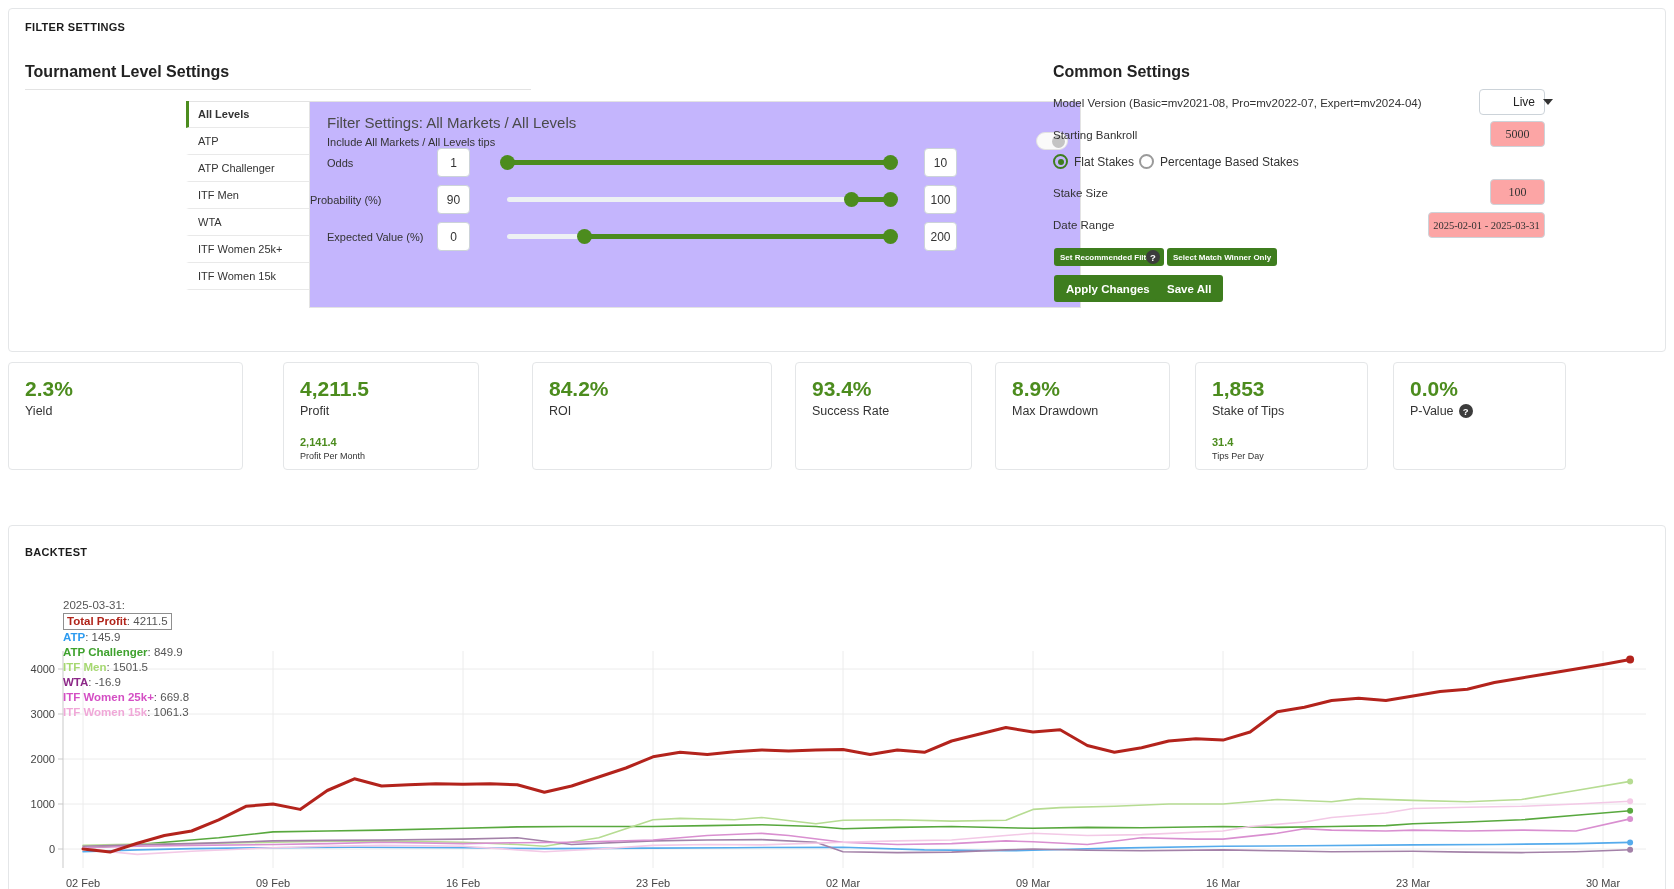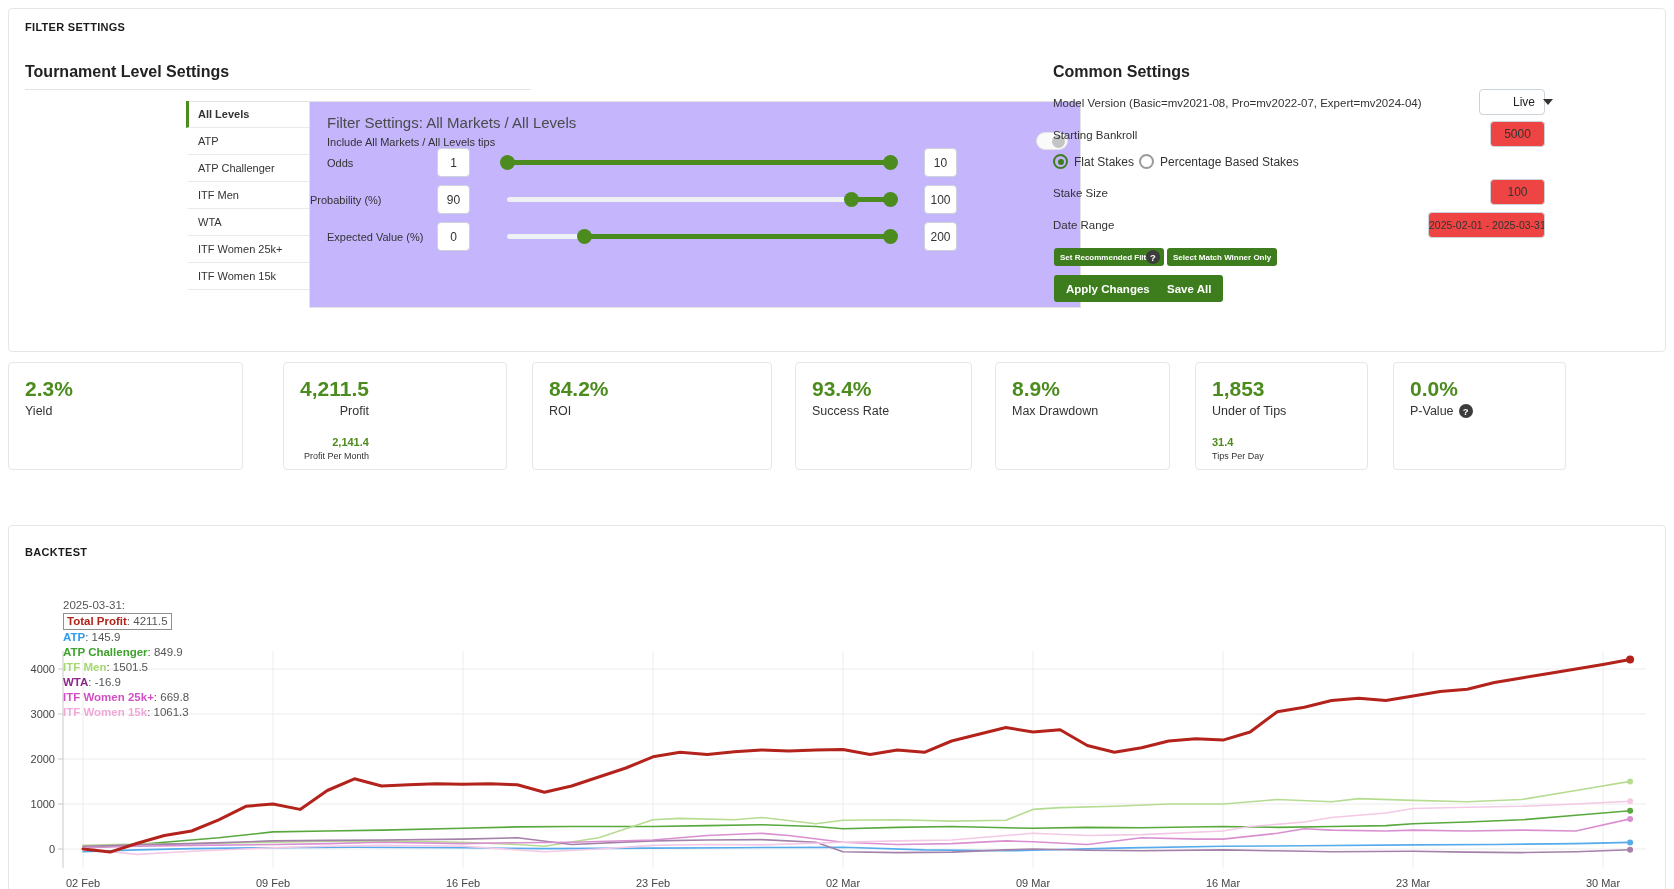--- a/index.html
+++ b/index.html
@@ -16,21 +16,21 @@
     border-left:3px solid transparent; padding-left:9px; font-size:11px; color:#333; cursor:pointer; }
   .tab.active { border-left-color:#4c8c1e; font-weight:bold; }
   .hrule { position:absolute; border-top:1px solid #e3e3e3; height:0; }
   
   .panel { position:absolute; border:1px solid #e3e3e3; background:#c4b5fd; }
   .panel-title { font-size:15px; color:#4a4a4a; }
   .panel-sub { font-size:11px; color:#333; }
   .num-input { position:absolute; width:33px; height:29px; border:1px solid #ccd3d9; border-radius:4px;
     text-align:center; font-size:12px; color:#333; background:#fff; font-family:inherit; }
   .wide-input { position:absolute; height:26px; border:1px solid #ccd3d9; border-radius:4px;
-    text-align:center; font-size:12px; color:#333; background:#ef4444; font-family:Liberation Sans, sans-serif; }
+    text-align:center; font-size:12px; color:#333; background:#fca5a5; font-family:Liberation Serif, serif; }
   .slider-track { position:absolute; width:383px; height:5px; border-radius:3px; background:#edf1f3; }
   .slider-fill { position:absolute; top:0; height:5px; background:#4c8c1e; border-radius:3px; }
   .slider-handle { position:absolute; top:-5px; width:15px; height:15px; margin-left:-7px;
     border-radius:50%; background:#4c8c1e; }
   .toggle { position:absolute; width:32px; height:18px; border-radius:9px; background:#fafafa;
     border:1px solid #e2e2e2; }
   .toggle .knob { position:absolute; right:2px; top:1.5px; width:13px; height:13px; border-radius:50%; background:#c4c4c4; }
   
   .select-box { position:absolute; height:26px; border:1px solid #ccd3d9; border-radius:4px; background:#fff;
     display:flex; align-items:center; justify-content:center; gap:8px; font-size:12px; color:#222; cursor:pointer;padding-left:42px; }
@@ -160,21 +160,21 @@
   <button class="btn btn-lg abs" style="left:1045px; top:266px;">Apply Changes</button>
   <button class="btn btn-lg abs" style="left:1146px; top:266px;">Save All</button>
 </div>
 
 <div class="card" style="left:8px; top:362px; width:235px; height:108px;">
   <div class="abs" style="left:16px; top:14px;">
       <div class="stat-num">2.3%</div>
       <div class="stat-lab">Yield</div>
     </div>
 </div>
-<div class="card" style="left:283px; top:362px; width:224px; height:108px;text-align:right;">
+<div class="card" style="left:283px; top:362px; width:196px; height:108px;">
   <div class="abs" style="left:16px; top:14px;">
       <div class="stat-num">4,211.5</div>
       <div class="stat-lab">Profit</div>
   <div class="stat-sub-num">2,141.4</div>
       <div class="stat-sub-lab">Profit Per Month</div>
     </div>
 </div>
 <div class="card" style="left:532px; top:362px; width:240px; height:108px;">
   <div class="abs" style="left:16px; top:14px;">
       <div class="stat-num">84.2%</div>
@@ -189,21 +189,21 @@
 </div>
 <div class="card" style="left:995px; top:362px; width:175px; height:108px;">
   <div class="abs" style="left:16px; top:14px;">
       <div class="stat-num">8.9%</div>
       <div class="stat-lab">Max Drawdown</div>
     </div>
 </div>
 <div class="card" style="left:1195px; top:362px; width:173px; height:108px;">
   <div class="abs" style="left:16px; top:14px;">
       <div class="stat-num">1,853</div>
-      <div class="stat-lab">Under of Tips</div>
+      <div class="stat-lab">Stake of Tips</div>
   <div class="stat-sub-num">31.4</div>
       <div class="stat-sub-lab">Tips Per Day</div>
     </div>
 </div>
 <div class="card" style="left:1393px; top:362px; width:173px; height:108px;">
   <div class="abs" style="left:16px; top:14px;">
       <div class="stat-num">0.0%</div>
   <div class="stat-lab" style="display:flex; align-items:center; gap:5px;">
         <span>P-Value</span>
         <span class="help">?</span>

